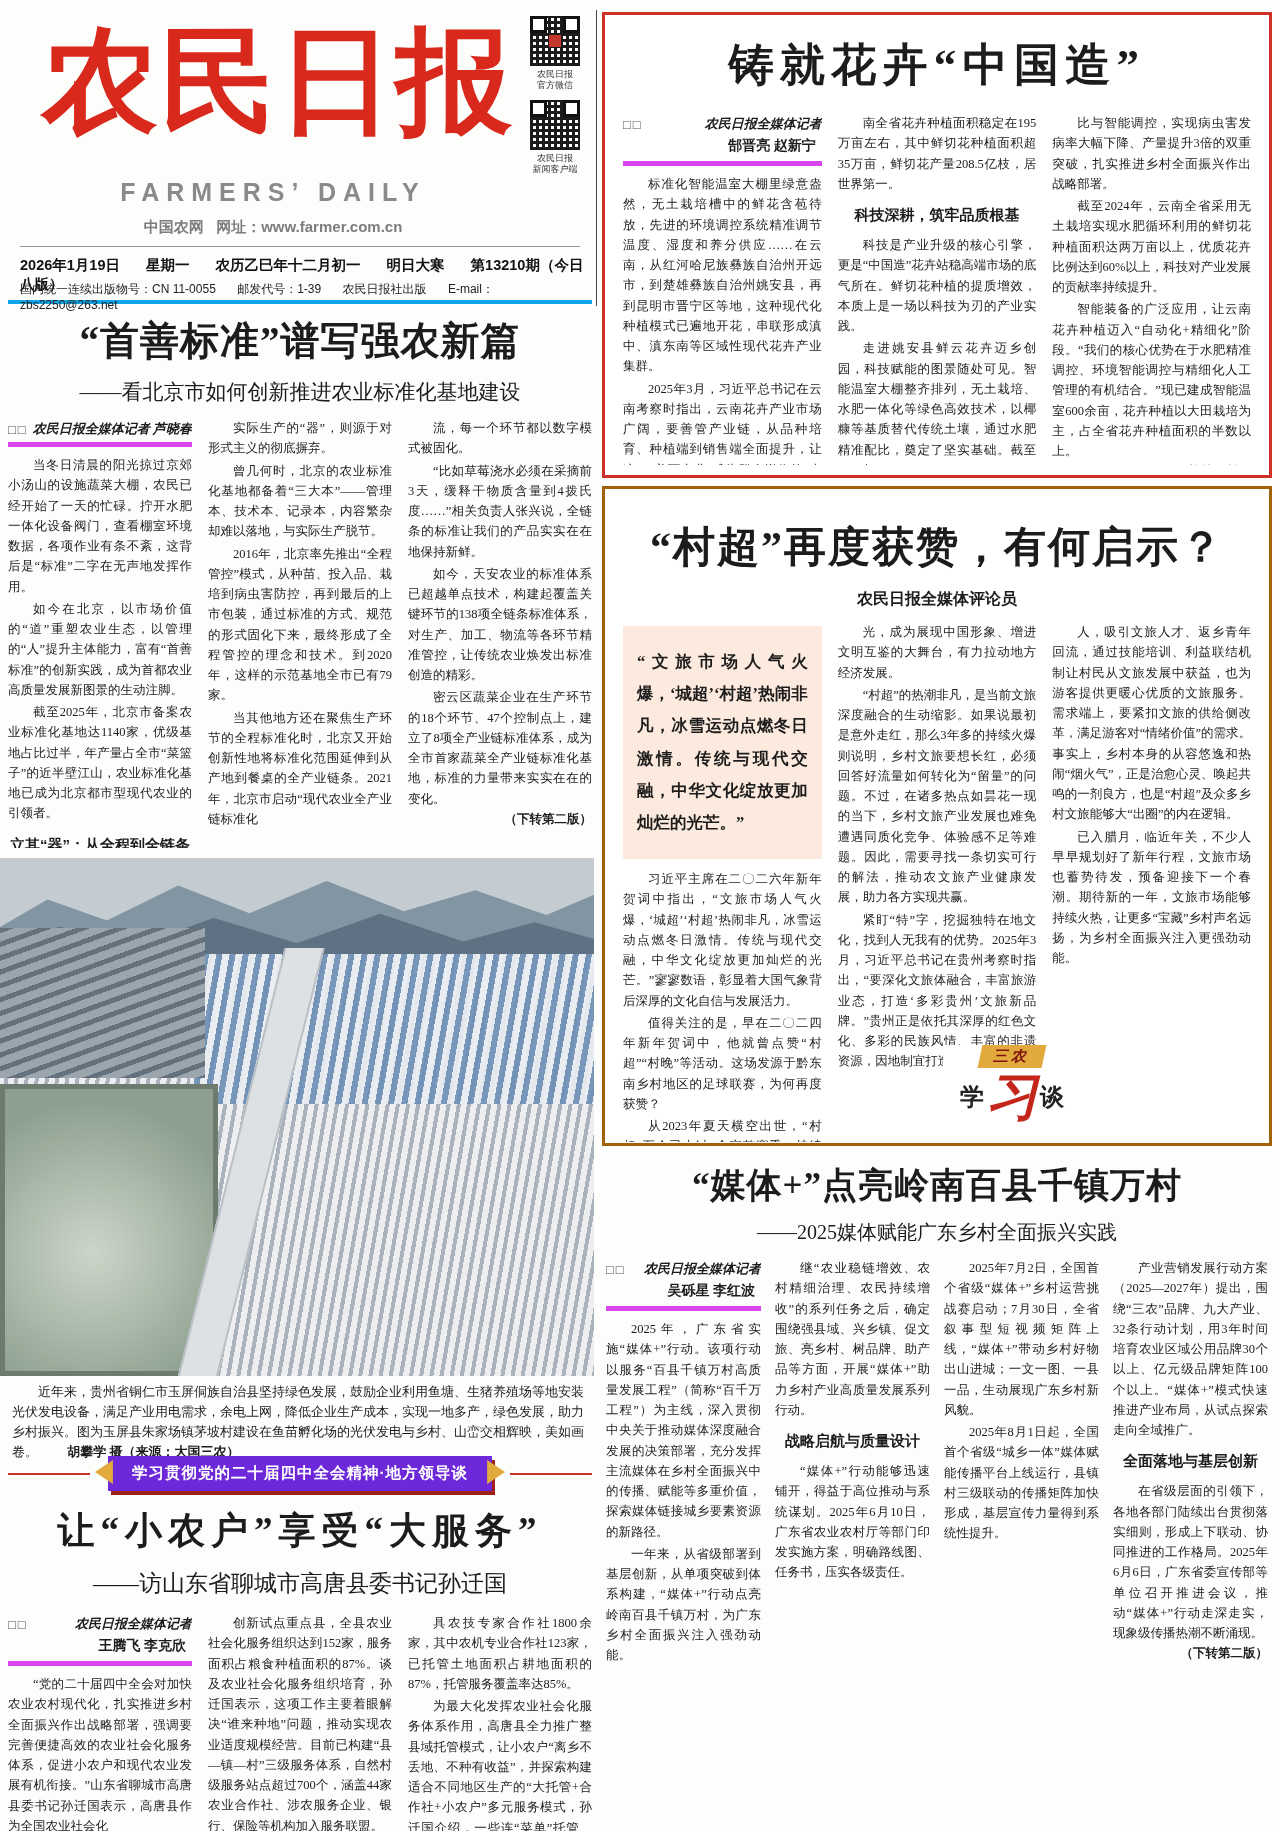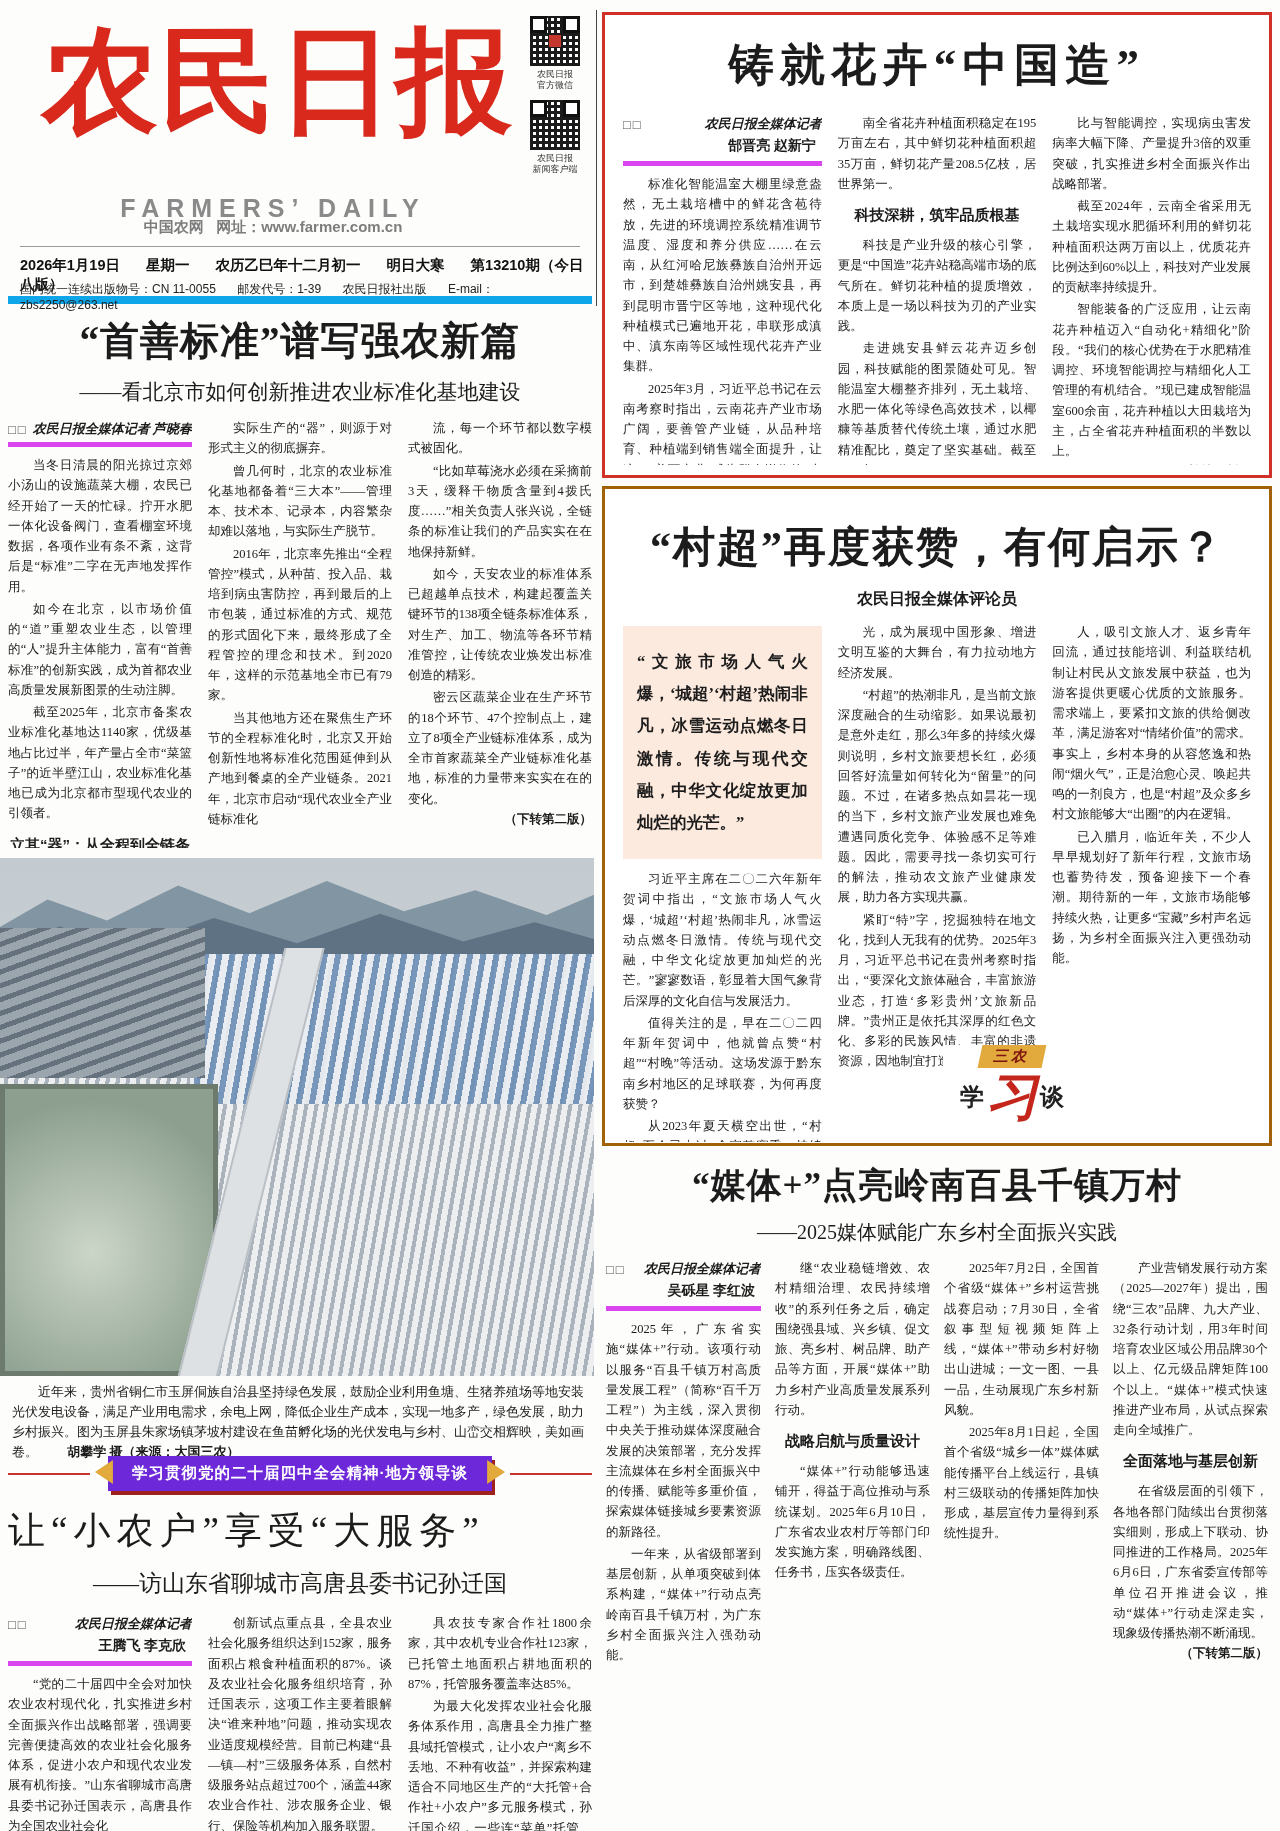--- a/index.html
+++ b/index.html
@@ -2,24 +2,24 @@
 <html><head>
 <meta charset="utf-8">
 <style>
   * { margin:0; padding:0; box-sizing:border-box; }
   body { width:1280px; height:1831px; overflow:hidden; background:#fdfdfb;
          font-family:"Liberation Serif","DejaVu Serif",serif; color:#1c1c1c; }
   .page { position:relative; width:1280px; height:1831px; overflow:hidden; }
 
   
   .masthead { position:absolute; left:8px; top:6px; width:584px; height:298px;
-              border-bottom:8px solid #0ea5e9; }
+              border-bottom:4px solid #0ea5e9; }
   .logo { position:absolute; left:34px; top:2px; font-size:116px; font-weight:bold;
           color:#d8291c; letter-spacing:2px; line-height:1.25; font-family:"DejaVu Serif",serif; }
-  .logo-en { position:absolute; left:30px; top:188px; width:470px; text-align:center;
+  .logo-en { position:absolute; left:30px; top:172px; width:470px; text-align:center;
              font-family:"Liberation Sans",sans-serif; font-size:25px; font-weight:bold;
              color:#8a8a8a; letter-spacing:7px; }
   .site-line { position:absolute; left:30px; top:212px; width:470px; text-align:center;
                font-family:"Liberation Sans",sans-serif; font-size:15px; font-weight:bold; color:#7d7d7d; }
   .qr-col { position:absolute; right:6px; top:10px; width:62px; }
   .qr { width:50px; height:50px; margin:0 auto; position:relative;
         background: repeating-linear-gradient(90deg,#1b1b1b 0 3px,transparent 3px 6px),
                     repeating-linear-gradient(0deg,#1b1b1b 0 3px,#fff 3px 6px); }
   .qr::before,.qr::after { content:""; position:absolute; width:11px; height:11px;
         border:3px solid #111; background:#fff; }
@@ -92,21 +92,21 @@
   .banner .line { flex:1; height:2px; background:#c6342b; }
   .ribbon { position:relative; background:#6d28d9; color:#fff; font-weight:bold; font-size:15.5px;
             font-family:"Liberation Sans",sans-serif; padding:7px 24px; letter-spacing:1px;
             box-shadow:3px 4px 0 #9e211b; margin:0 18px; }
   .ribbon::before,.ribbon::after { content:""; position:absolute; top:4px; width:18px; height:24px; background:#e2a93c; }
   .ribbon::before { left:-13px; clip-path:polygon(100% 0,100% 100%,0 50%); }
   .ribbon::after { right:-13px; clip-path:polygon(0 0,100% 50%,0 100%); }
 
   
   .art-xnh { position:absolute; left:8px; top:1506px; width:584px; height:325px; overflow:hidden; }
-  .art-xnh .headline { font-size:37px; font-weight:normal; letter-spacing:6px; }
+  .art-xnh .headline { text-align:center; font-size:37px; font-weight:bold; letter-spacing:6px; }
   .art-xnh .subtitle { text-align:center; font-size:23px; margin:12px 0 14px; }
   .art-xnh .cols { height:226px; }
 
   
   .art-cc { position:absolute; left:602px; top:486px; width:670px; height:660px;
             border:3px solid #a16207; background:#fff; padding:16px 18px; overflow:hidden; }
   .art-cc .headline { text-align:center; font-size:42px; font-weight:bold; letter-spacing:2px; margin-top:14px; }
   .art-cc .byline-center { text-align:center; font-size:16px; font-weight:bold; margin:14px 0 12px; }
   .art-cc .cols { height:520px; }
   .sannong-badge { position:absolute; left:338px; top:556px; width:138px; height:96px;

